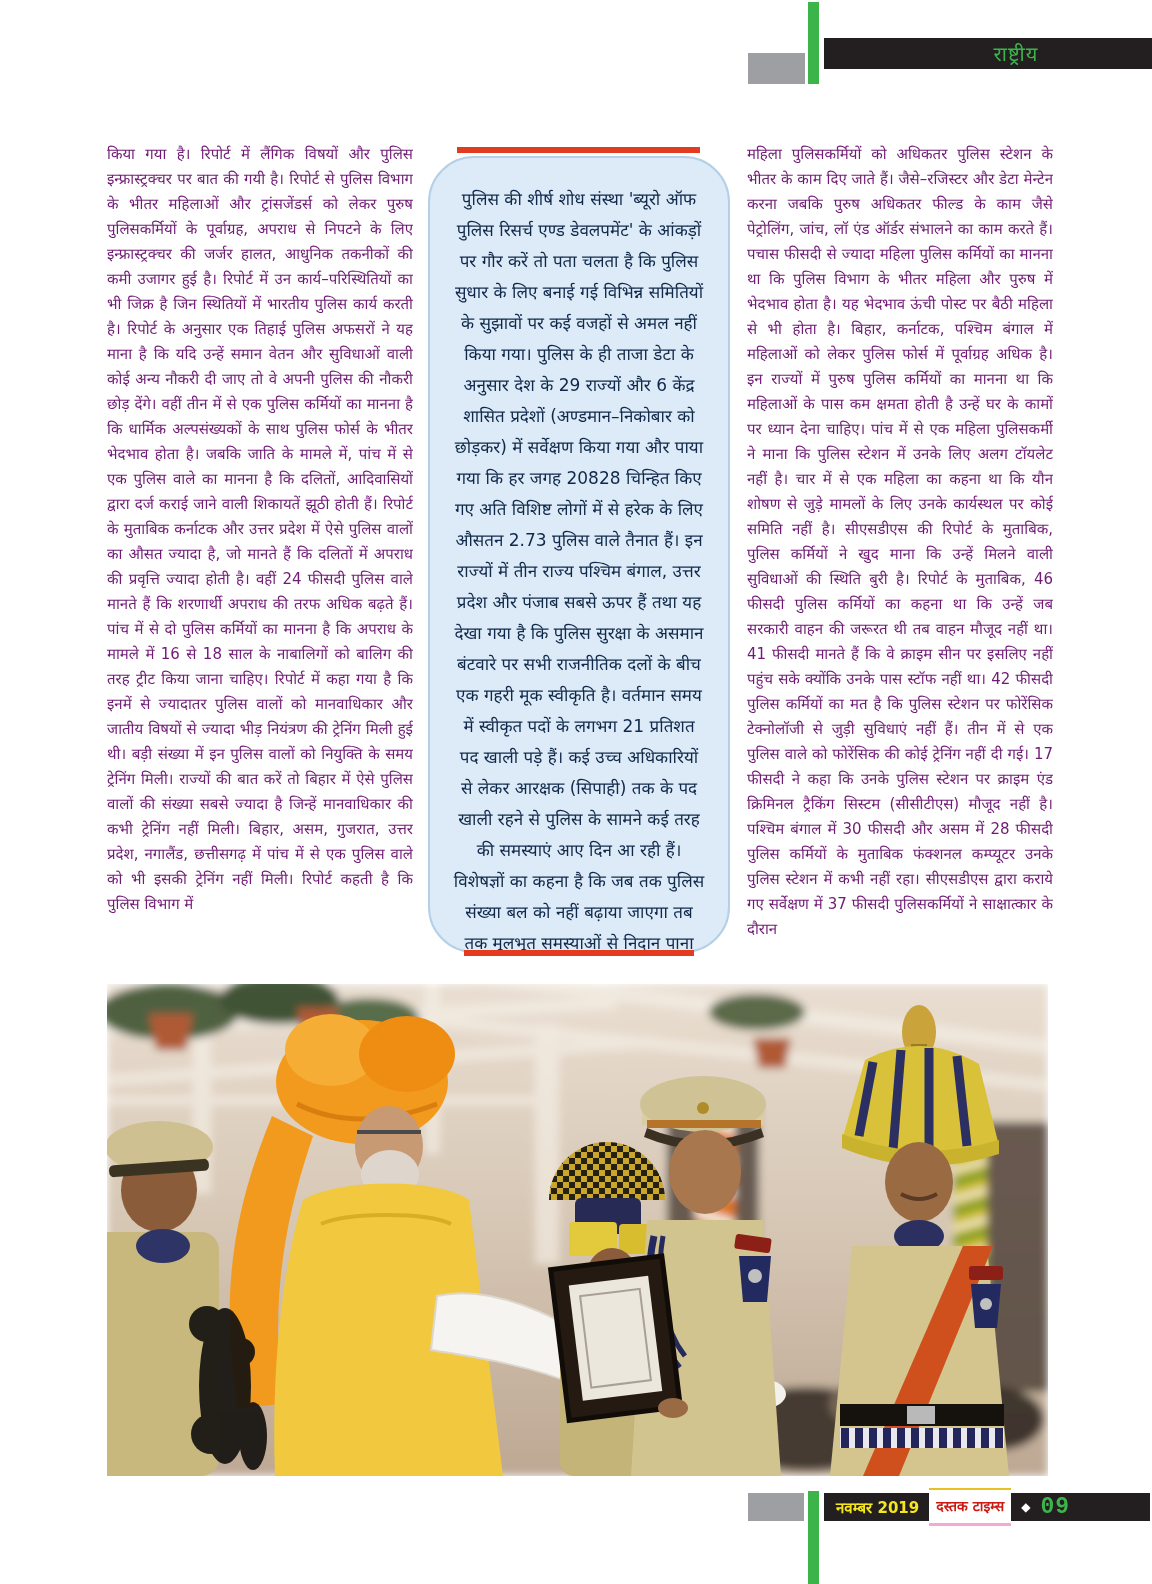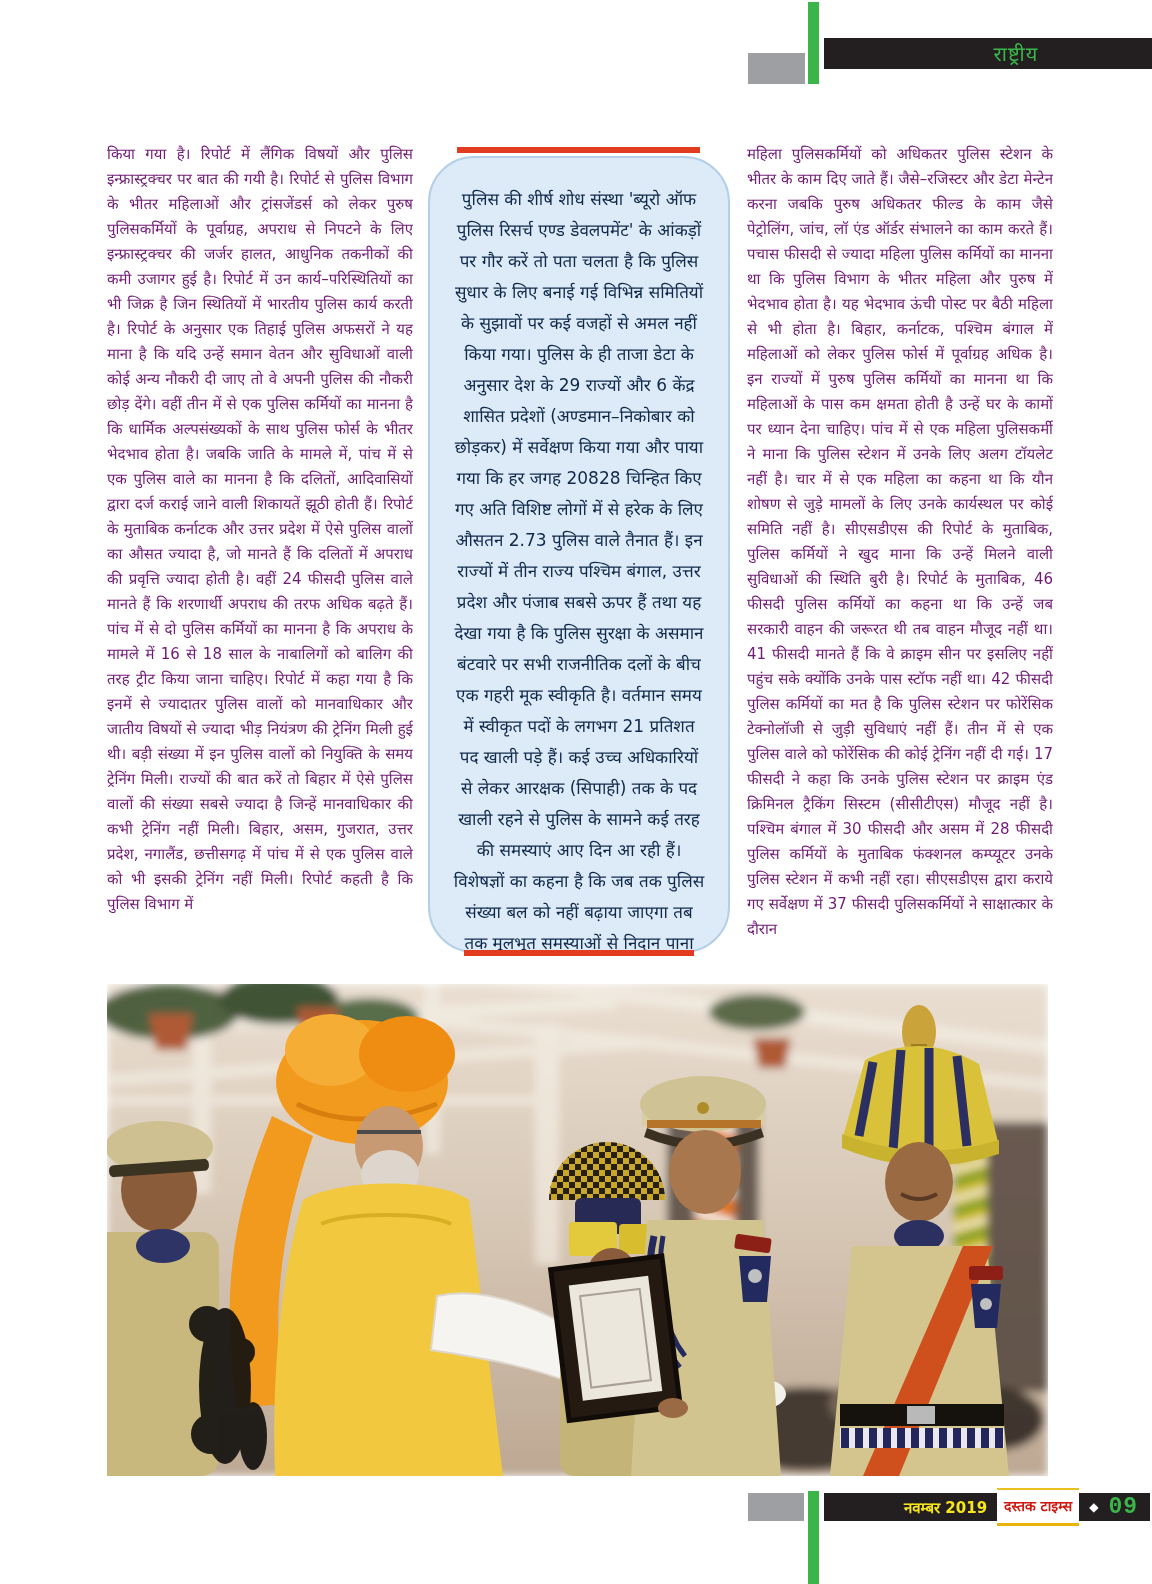--- a/index.html
+++ b/index.html
@@ -17,21 +17,21 @@
   .news-col{font-size:15px;line-height:25px;text-align:justify;text-justify:inter-word;
             overflow:hidden;color:#701a75;}
   .highlight-box{background:#dcebf7;border:2px solid #b5d0e6;border-radius:46px;
                  box-sizing:border-box;padding:26px 22px;text-align:center;overflow:hidden;
                  font-size:17px;line-height:31px;color:#10284a;}
   .red-rule{background:#e23b1f;}
 
   
   .footer-bar{gap:10px;padding:0 12px;box-sizing:border-box;}
   .footer-date{color:#f6e71c;font-size:15px;font-weight:bold;white-space:nowrap;}
-  .masthead{background:#ffffff;border-top:2px solid #e8c020;border-bottom:3px solid #eab308;
+  .masthead{background:#ffffff;border-top:2px solid #e8c020;border-bottom:3px solid #f9a8d4;
             color:#cc1a12;font-weight:bold;font-size:14px;line-height:17px;padding:8px 7px;
             white-space:nowrap;}
   .diamond{color:#ffffff;font-size:12px;}
   .page-num{color:#3bb54a;font-size:23px;font-weight:bold;letter-spacing:1px;font-family:Liberation Mono, monospace;}
 
   .photo-frame{overflow:hidden;}
   .photo-frame svg{display:block;}
 </style>
 </head>
 <body>
@@ -208,20 +208,20 @@
         <circle cx="100" cy="340" r="18"></circle>
         <circle cx="134" cy="368" r="14"></circle>
         <circle cx="104" cy="450" r="20"></circle>
         <ellipse cx="146" cy="452" rx="14" ry="34"></ellipse>
       </g>
     </svg>
   </div>
 
   <div class="abs gray-block" style="left:748px;top:1493px;width:56px;height:28px;"></div>
   <div class="abs green-bar" style="left:808px;top:1491px;width:11px;height:93px;"></div>
-  <div class="abs black-bar footer-bar" style="left:824px;top:1493px;width:326px;height:28px;justify-content:flex-end;">
+  <div class="abs black-bar footer-bar" style="left:824px;top:1493px;width:326px;height:28px;">
     <span class="footer-date">नवम्बर 2019</span>
     <span class="masthead">दस्तक टाइम्स</span>
     <span class="diamond">◆</span>
     <span class="page-num">09</span>
   </div>
 
 </div>
 
 </body></html>

